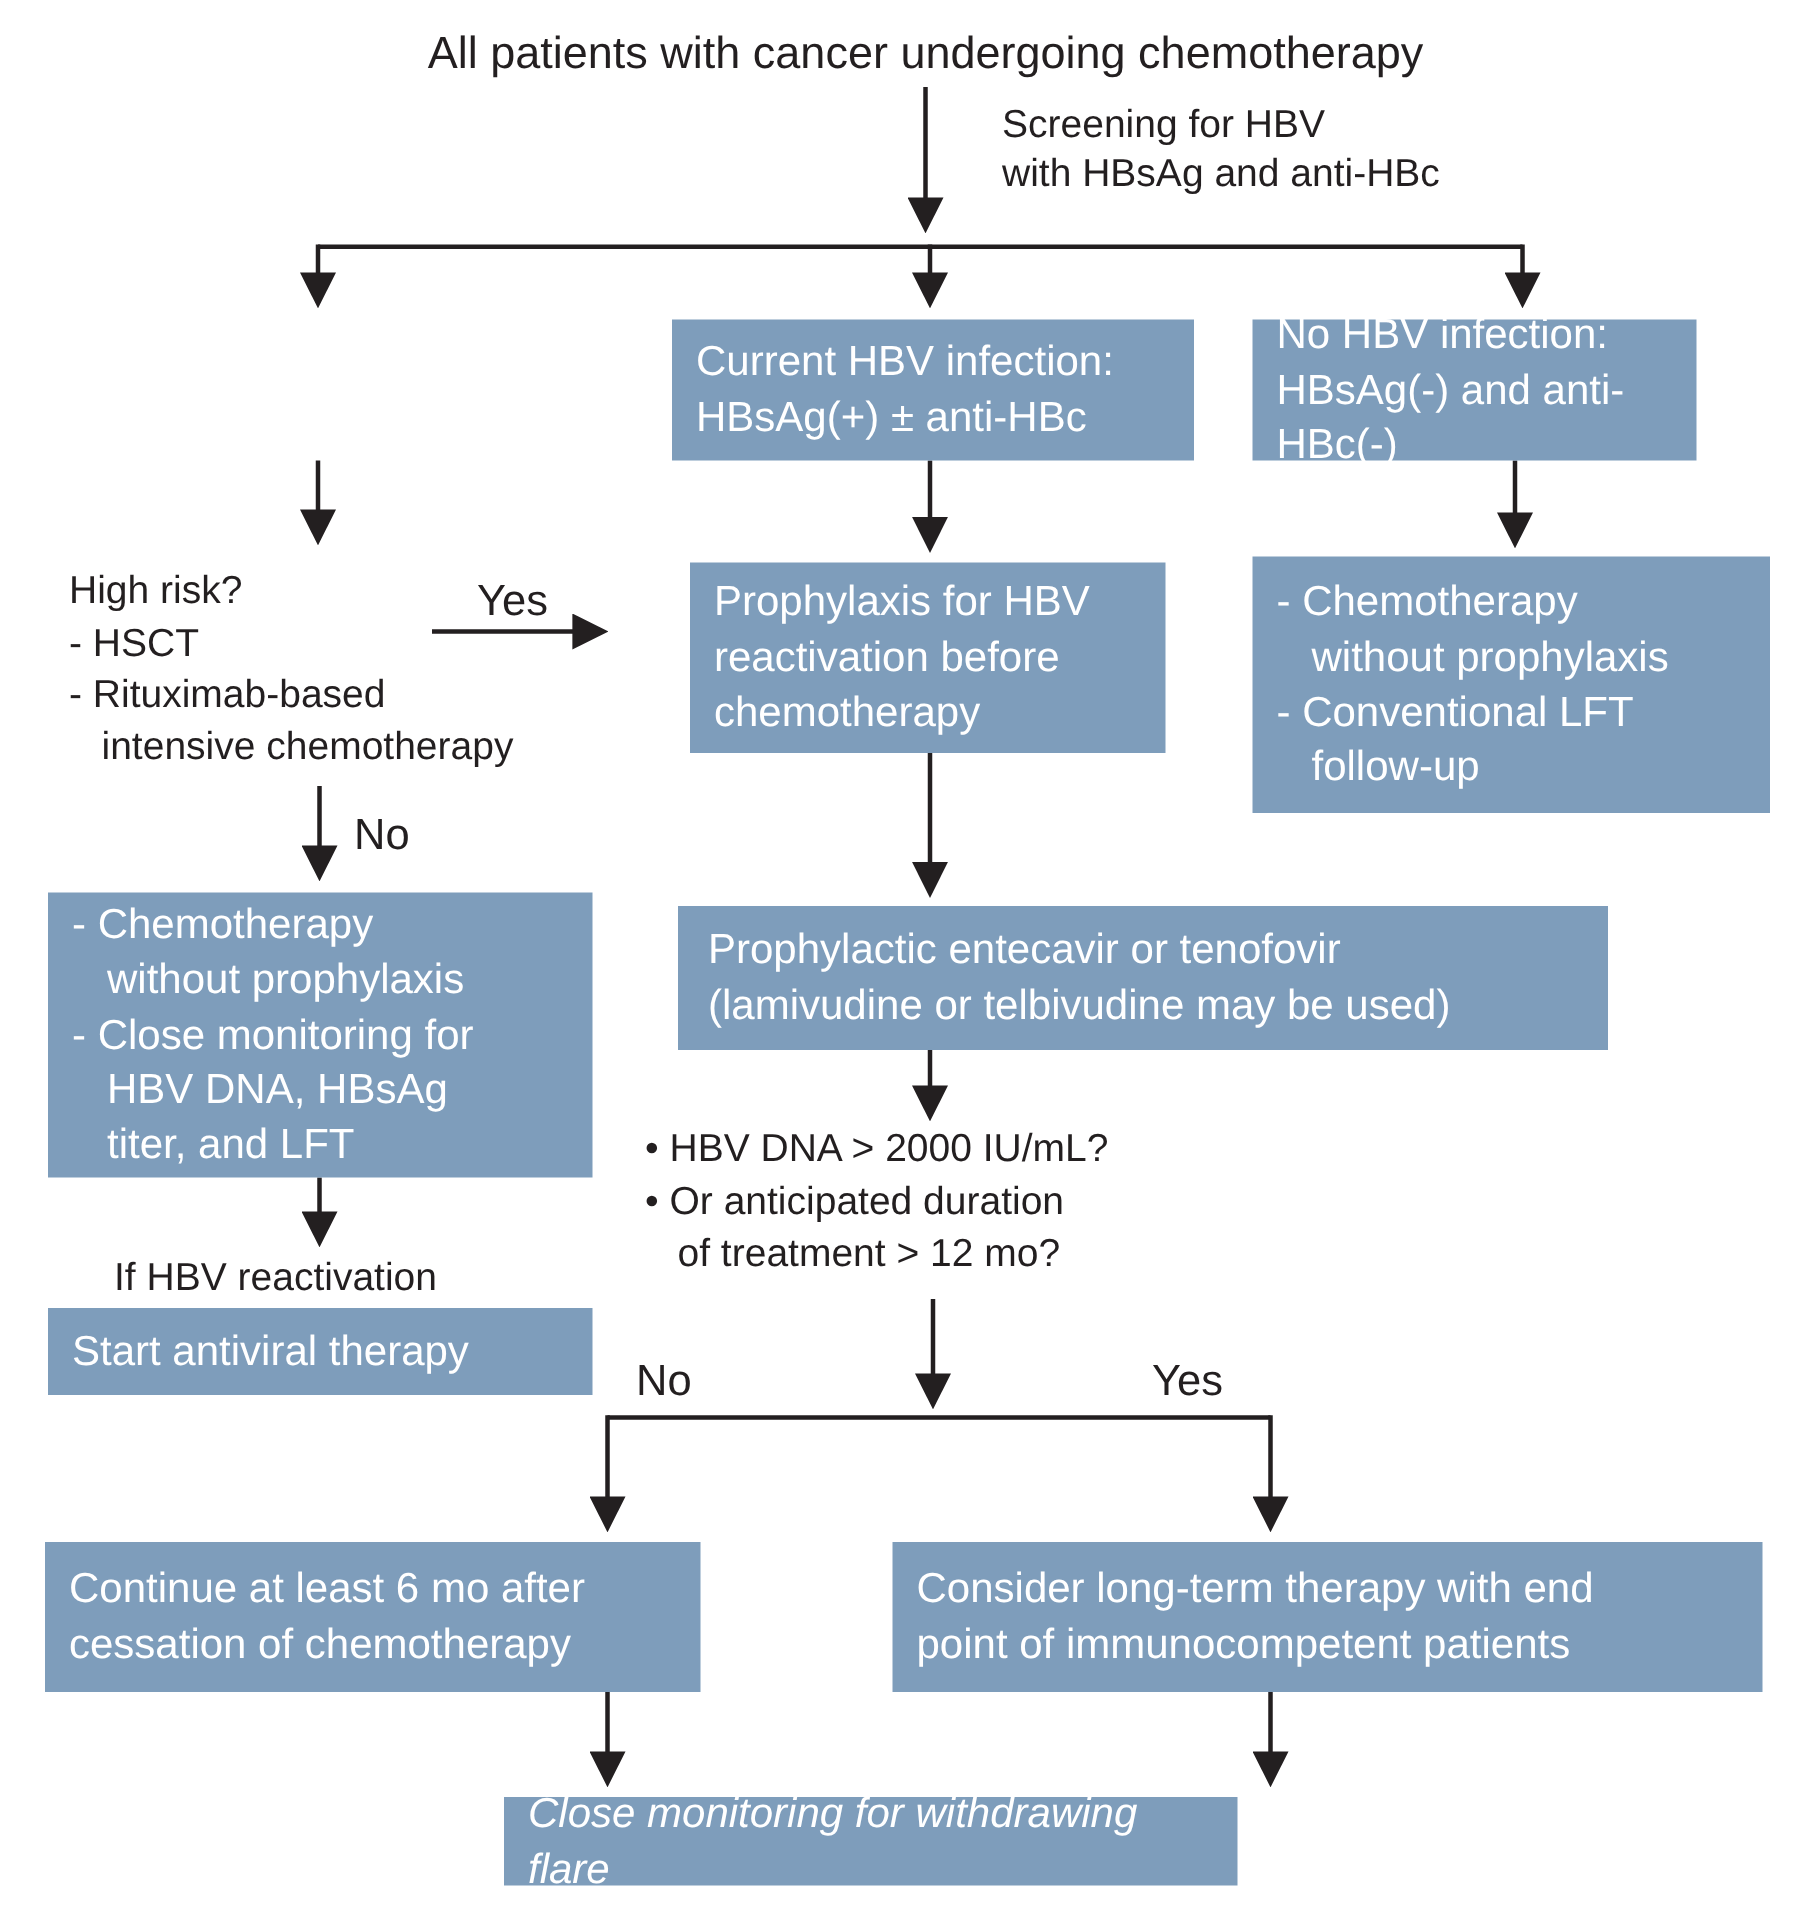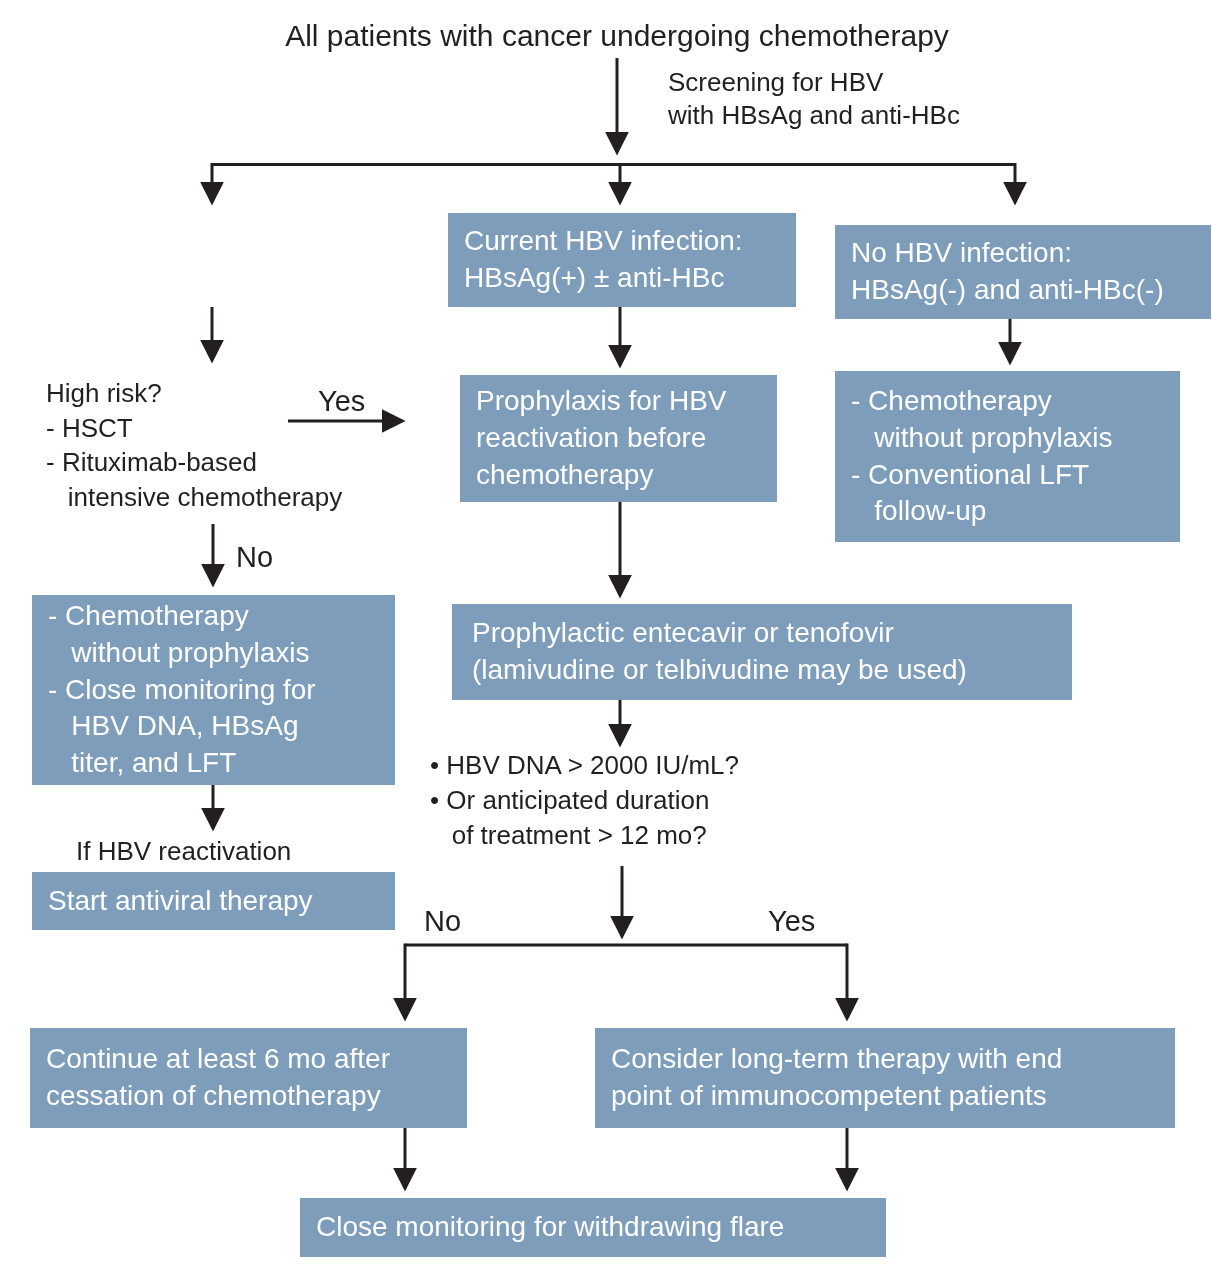--- a/index.html
+++ b/index.html
@@ -55,29 +55,29 @@
   #highrisk{left:46px;top:376px;}
   #yes1{left:318px;top:382px;}
   #no1{left:236px;top:538px;}
   #ifreact{left:76px;top:834px;}
   #dnaq{left:430px;top:748px;line-height:1.34;}
   #no2{left:424px;top:902px;}
   #yes2{left:768px;top:902px;}
 
   #box-resolved{left:32px;top:213px;width:377px;height:94px;}
   #box-current{left:448px;top:213px;width:348px;height:94px;}
-  #box-nohbv{left:835px;top:225px;width:376px;height:94px;}
+  #box-nohbv{left:835px;top:213px;width:296px;height:94px;}
   #box-prophylaxis{left:460px;top:375px;width:317px;height:127px;}
   #box-chemolft{left:835px;top:371px;width:345px;height:171px;}
   #box-chemomonitor{left:32px;top:595px;width:363px;height:190px;}
   #box-entecavir{left:452px;top:604px;width:620px;height:96px;padding-left:20px;}
   #box-antiviral{left:32px;top:872px;width:363px;height:58px;}
   #box-continue{left:30px;top:1028px;width:437px;height:100px;}
   #box-longterm{left:595px;top:1028px;width:580px;height:100px;}
-  #box-flare{left:300px;top:1198px;width:586px;height:59px;}
+  #box-flare{left:336px;top:1198px;width:489px;height:59px;font-style:italic;}
 </style>
 </head>
 <body>
 
 <div id="canvas">
 
   <svg id="arrow-layer" viewBox="0 0 1212 1280" xmlns="http://www.w3.org/2000/svg">
     <defs>
       <marker id="ah" viewBox="0 0 10 10" refX="8.5" refY="5" markerWidth="8" markerHeight="8" orient="auto-start-reverse">
         <path d="M0,0 L10,5 L0,10 z"></path>

